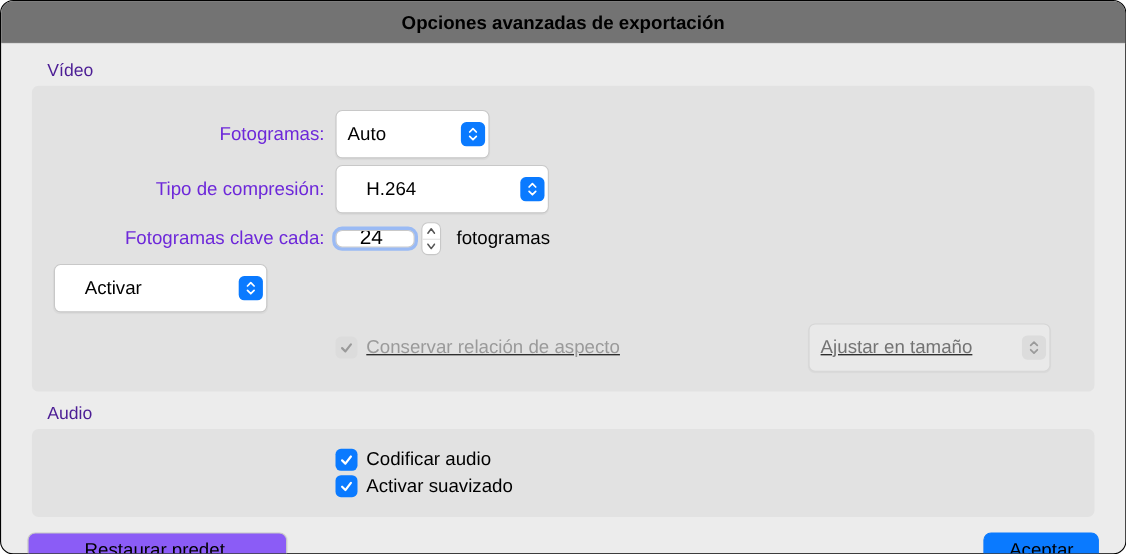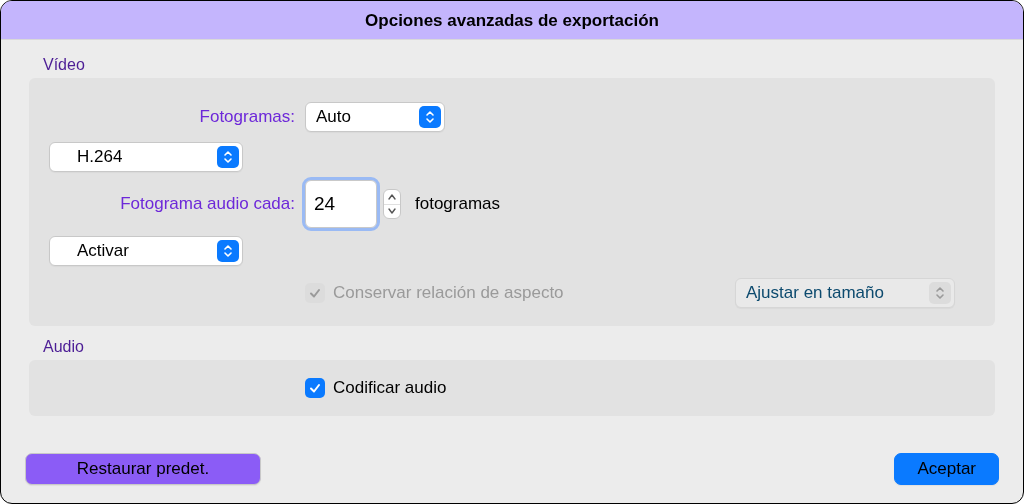--- a/index.html
+++ b/index.html
@@ -21,21 +21,21 @@
     position: relative;
     display: flex;
     flex-direction: column;
   }
   .titlebar {
     text-align: center;
     font-weight: 700;
     font-size: 17px;
     padding: 10px 0 8px;
     border-bottom: 1px solid #d9d9d9;
-    background: #c4b5fd;
+    background: #737373;
   }
   .content {
     flex: 1;
     padding: 16px 28px 0 28px;
     display: flex;
     flex-direction: column;
   }
   .group-label {
     font-size: 16px;
     color: #4c1d95;
@@ -67,61 +67,61 @@
     gap: 8px;
     flex: 1;
   }
   .popup {
     display: inline-flex;
     align-items: center;
     justify-content: space-between;
     background: #fff;
     border: 1px solid #c8c8c8;
     border-radius: 6px;
-    height: 30px;
+    height: 44px;
     padding: 0 0 0 10px;
     font-size: 17px;
     box-shadow: 0 1px 1px rgba(0,0,0,0.04);
   }
   .popup.sm { width: 140px; }
   .popup.md { width: 194px; padding-left: 27px; }
   .popup .arrow-btn {
     width: 22px;
     height: 22px;
     margin-right: 3px;
     border-radius: 5px;
     background: #0a7aff;
     display: inline-flex;
     align-items: center;
     justify-content: center;
   }
   .popup .arrow-btn svg { display:block; }
   .popup.disabled {
     background: #e9e9e9;
     border-color: #d6d6d6;
-    color: #0c4a6e;
+    color: #737373;
   }
   .popup.disabled .arrow-btn {
     background: #dcdcdc;
   }
   .popup.disabled .arrow-btn svg path { stroke: #9a9a9a; }
   .popup.lg { width: 220px; }
 
   .numfield-wrap {
     display: inline-flex;
     align-items: center;
     gap: 6px;
   }
   .numfield {
     width: 72px;
-    height: 48px;
+    height: 16px;
     border: 1px solid #c9c9c9;
     border-radius: 6px;
     font-size: 19px;
-    padding: 0 8px;
+    padding: 0 21px;
     outline: 3px solid #9abaf4;
     outline-offset: 0;
     background: #fff;
   }
   .stepper {
     display: inline-flex;
     flex-direction: column;
     border: 1px solid #c8c8c8;
     border-radius: 6px;
     overflow: hidden;
@@ -164,20 +164,21 @@
   .checkbox.disabled {
     background: #dcdcdc;
   }
   .checkbox.disabled svg path { stroke: #9a9a9a; }
   .cb-label.disabled { color: #9a9a9a; }
 
   .aspect-row {
     display:flex;
     align-items:center;
     margin-top: 10px;
+    text-decoration: underline;
   }
   .aspect-row .spacer { width: 256px; }
   .aspect-row .popup { margin-left: auto; margin-right: 20px; }
 
   .audio-box .checkbox-col {
     margin-left: 256px;
   }
 
   .footer {
     display: flex;
@@ -226,34 +227,35 @@
             <span class="arrow-btn">
               <svg width="10" height="14" viewBox="0 0 10 14">
                   <path d="M2 5 L5 2 L8 5 M2 9 L5 12 L8 9" stroke="#fff" stroke-width="1.6" fill="none" stroke-linecap="round" stroke-linejoin="round"></path>
                 </svg>
             </span>
           </div>
         </div>
       </div>
 
       <div class="row">
+        <div class="label">Tipo de compresión:</div>
         <div class="controls">
           <div class="popup md">
             <span>H.264</span>
             <span class="arrow-btn">
               <svg width="10" height="14" viewBox="0 0 10 14">
                   <path d="M2 5 L5 2 L8 5 M2 9 L5 12 L8 9" stroke="#fff" stroke-width="1.6" fill="none" stroke-linecap="round" stroke-linejoin="round"></path>
                 </svg>
             </span>
           </div>
         </div>
       </div>
 
       <div class="row">
-        <div class="label">Fotograma audio cada:</div>
+        <div class="label">Fotogramas clave cada:</div>
         <div class="controls">
           <div class="numfield-wrap">
             <input class="numfield" value="24" style="">
             <div class="stepper">
               <div>
                 <svg width="8" height="6" viewBox="0 0 8 6">
                     <path d="M1 5 L4 1 L7 5" stroke="#555" stroke-width="1.4" fill="none" stroke-linecap="round" stroke-linejoin="round"></path>
                   </svg>
               </div>
               <div>
@@ -308,20 +310,28 @@
     <div class="group-box audio-box">
       <div class="checkbox-col">
         <div class="checkbox-row">
           <span class="checkbox checked">
             <svg width="12" height="12" viewBox="0 0 12 12">
                 <path d="M2 6.5 L5 9.5 L10 3" stroke="#fff" stroke-width="2" fill="none" stroke-linecap="round" stroke-linejoin="round"></path>
               </svg>
           </span>
           <span>Codificar audio</span>
         </div>
+        <div class="checkbox-row">
+          <span class="checkbox checked">
+            <svg width="12" height="12" viewBox="0 0 12 12">
+                <path d="M2 6.5 L5 9.5 L10 3" stroke="#fff" stroke-width="2" fill="none" stroke-linecap="round" stroke-linejoin="round"></path>
+              </svg>
+          </span>
+          <span>Activar suavizado</span>
+        </div>
       </div>
     </div>
 
   </div>
 
   <div class="footer">
     <div class="btn wide">Restaurar predet.</div>
     <div class="spacer"></div>
     <div class="btn primary">Aceptar</div>
   </div>

